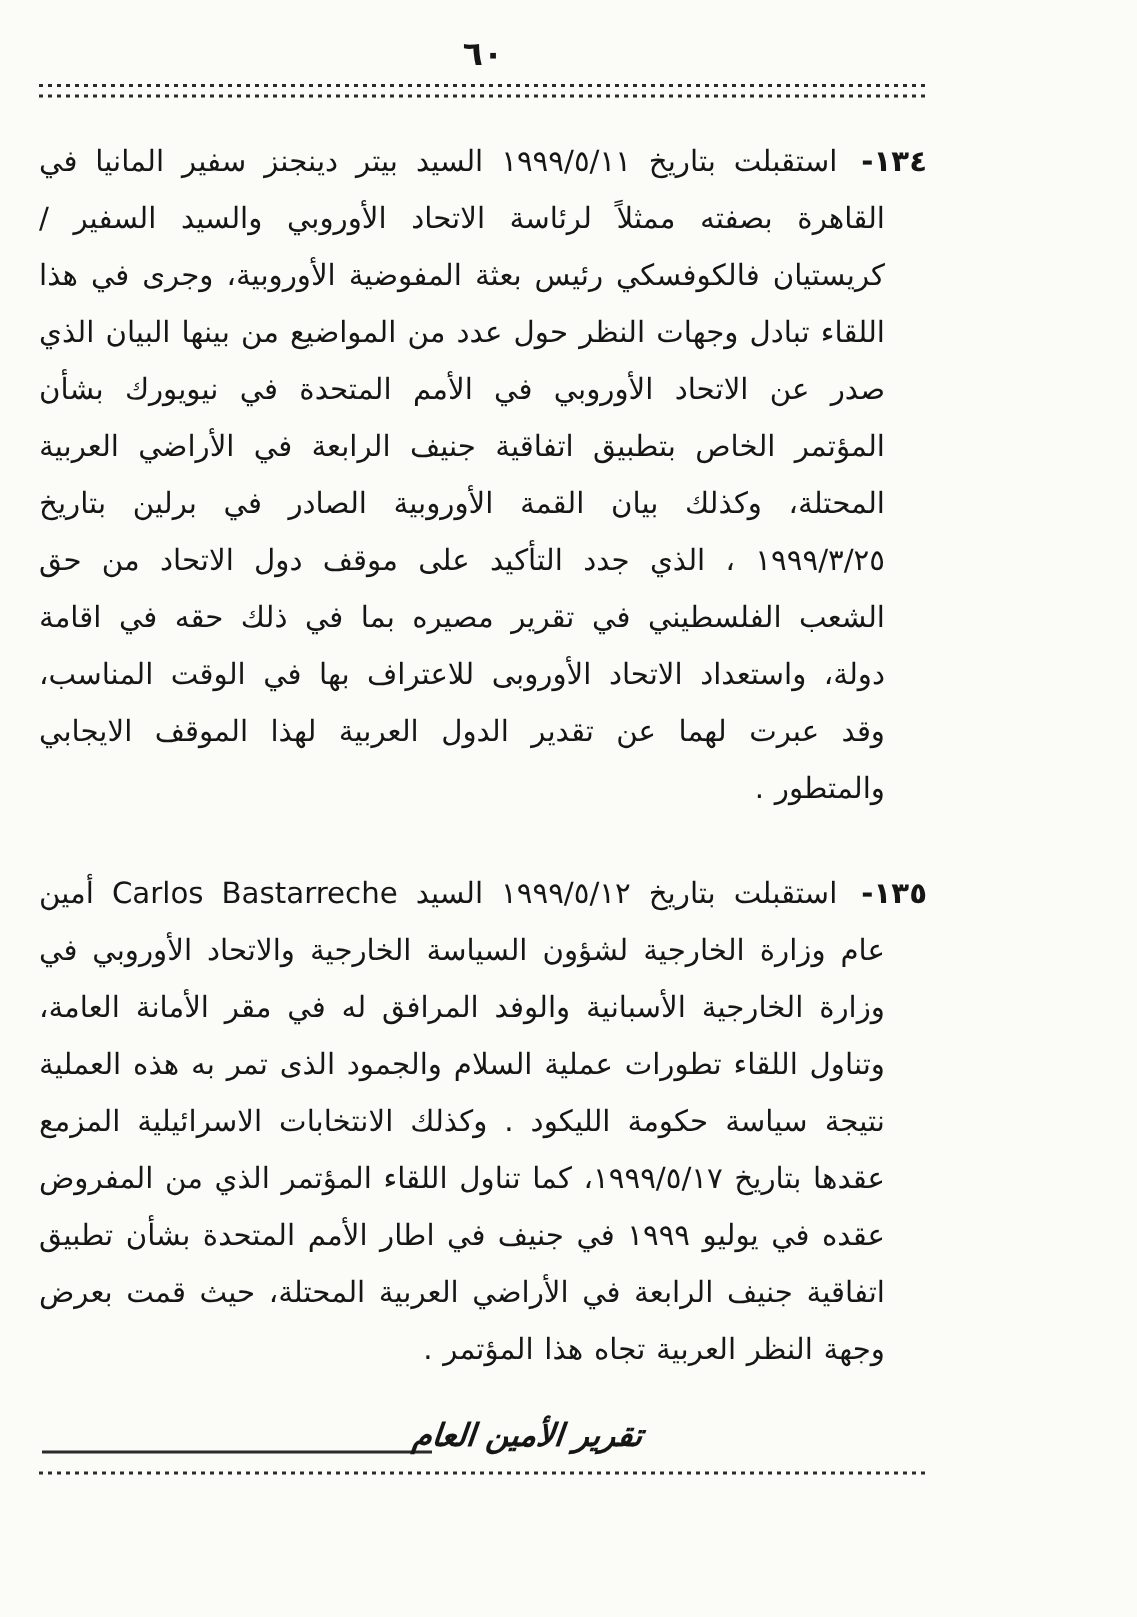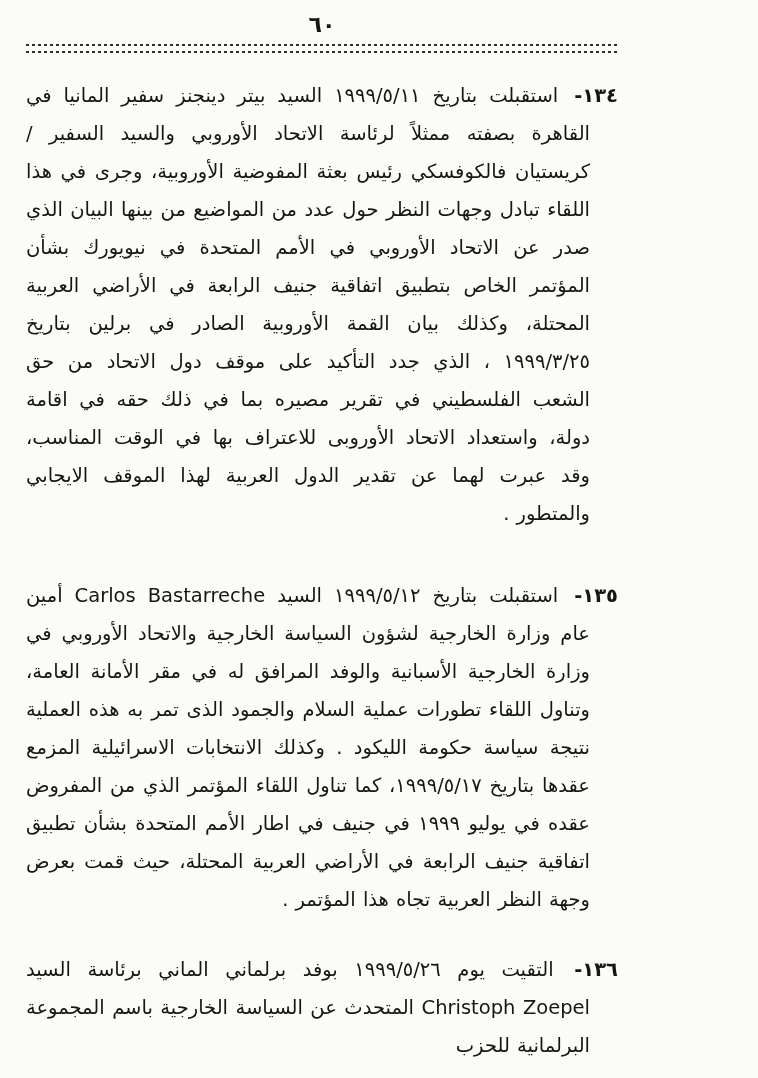--- a/index.html
+++ b/index.html
@@ -4,21 +4,21 @@
 <style>
   * { margin:0; padding:0; box-sizing:border-box; }
   html, body { width:758px; height:1078px; }
   body {
     background:#fbfbf8;
     color:#161616;
     font-family:"DejaVu Sans", sans-serif;
   }
   .page {
     width:644px; height:1078px;
-    padding:12px 26px 0 26px;
+    padding:24px 26px 0 26px;
     direction:rtl;
     position:relative;
     overflow:hidden;
   }
   .page-number {
     text-align:center;
     font-size:22px;
     font-weight:bold;
     letter-spacing:2px;
     height:28px;
@@ -33,21 +33,21 @@
   .body-text { direction:rtl; }
   .para {
     font-size:19.5px;
     line-height:38px;
     text-align:justify;
     padding-right:28px;   
     text-indent:-28px;    
     word-spacing:1px;
   }
   .para-1 { margin-top:24px; }
-  .para-2 { margin-top:44px; }
+  .para-2 { margin-top:32px; }
   .para-3 { margin-top:32px; }
   .marker { font-weight:bold; margin-left:4px; white-space:nowrap; }
   .footer {
     position:relative;
     height:52px;
     margin-top:26px;
   }
   .footer-dash {
     position:absolute;
     top:22px; right:330px; left:2px;
@@ -83,24 +83,20 @@
     <p class="para para-1">
       <span class="marker">١٣٤-</span>
       <span class="ptext">استقبلت بتاريخ ١٩٩٩/٥/١١ السيد بيتر دينجنز سفير المانيا في القاهرة بصفته ممثلاً لرئاسة الاتحاد الأوروبي والسيد السفير / كريستيان فالكوفسكي رئيس بعثة المفوضية الأوروبية، وجرى في هذا اللقاء تبادل وجهات النظر حول عدد من المواضيع من بينها البيان الذي صدر عن الاتحاد الأوروبي في الأمم المتحدة في نيويورك بشأن المؤتمر الخاص بتطبيق اتفاقية جنيف الرابعة في الأراضي العربية المحتلة، وكذلك بيان القمة الأوروبية الصادر في برلين بتاريخ ١٩٩٩/٣/٢٥ ، الذي جدد التأكيد على موقف دول الاتحاد من حق الشعب الفلسطيني في تقرير مصيره بما في ذلك حقه في اقامة دولة، واستعداد الاتحاد الأوروبى للاعتراف بها في الوقت المناسب، وقد عبرت لهما عن تقدير الدول العربية لهذا الموقف الايجابي والمتطور .</span>
     </p>
 
     <p class="para para-2">
       <span class="marker">١٣٥-</span>
       <span class="ptext">استقبلت بتاريخ ١٩٩٩/٥/١٢ السيد Carlos Bastarreche أمين عام وزارة الخارجية لشؤون السياسة الخارجية والاتحاد الأوروبي في وزارة الخارجية الأسبانية والوفد المرافق له في مقر الأمانة العامة، وتناول اللقاء تطورات عملية السلام والجمود الذى تمر به هذه العملية نتيجة سياسة حكومة الليكود . وكذلك الانتخابات الاسرائيلية المزمع عقدها بتاريخ ١٩٩٩/٥/١٧، كما تناول اللقاء المؤتمر الذي من المفروض عقده في يوليو ١٩٩٩ في جنيف في اطار الأمم المتحدة بشأن تطبيق اتفاقية جنيف الرابعة في الأراضي العربية المحتلة، حيث قمت بعرض وجهة النظر العربية تجاه هذا المؤتمر .</span>
     </p>
 
-    <p class="para para-3">
-      <span class="marker">١٣٦-</span>
-      <span class="ptext">التقيت يوم ١٩٩٩/٥/٢٦ بوفد برلماني الماني برئاسة السيد Christoph Zoepel المتحدث عن السياسة الخارجية باسم المجموعة البرلمانية للحزب</span>
-    </p>
 
   </main>
 
   <div class="footer">
     <div class="footer-dash"></div>
     <div class="handwritten">تقرير الأمين العام</div>
     <div class="rule-dotted"></div>
   </div>
 
 </div>

